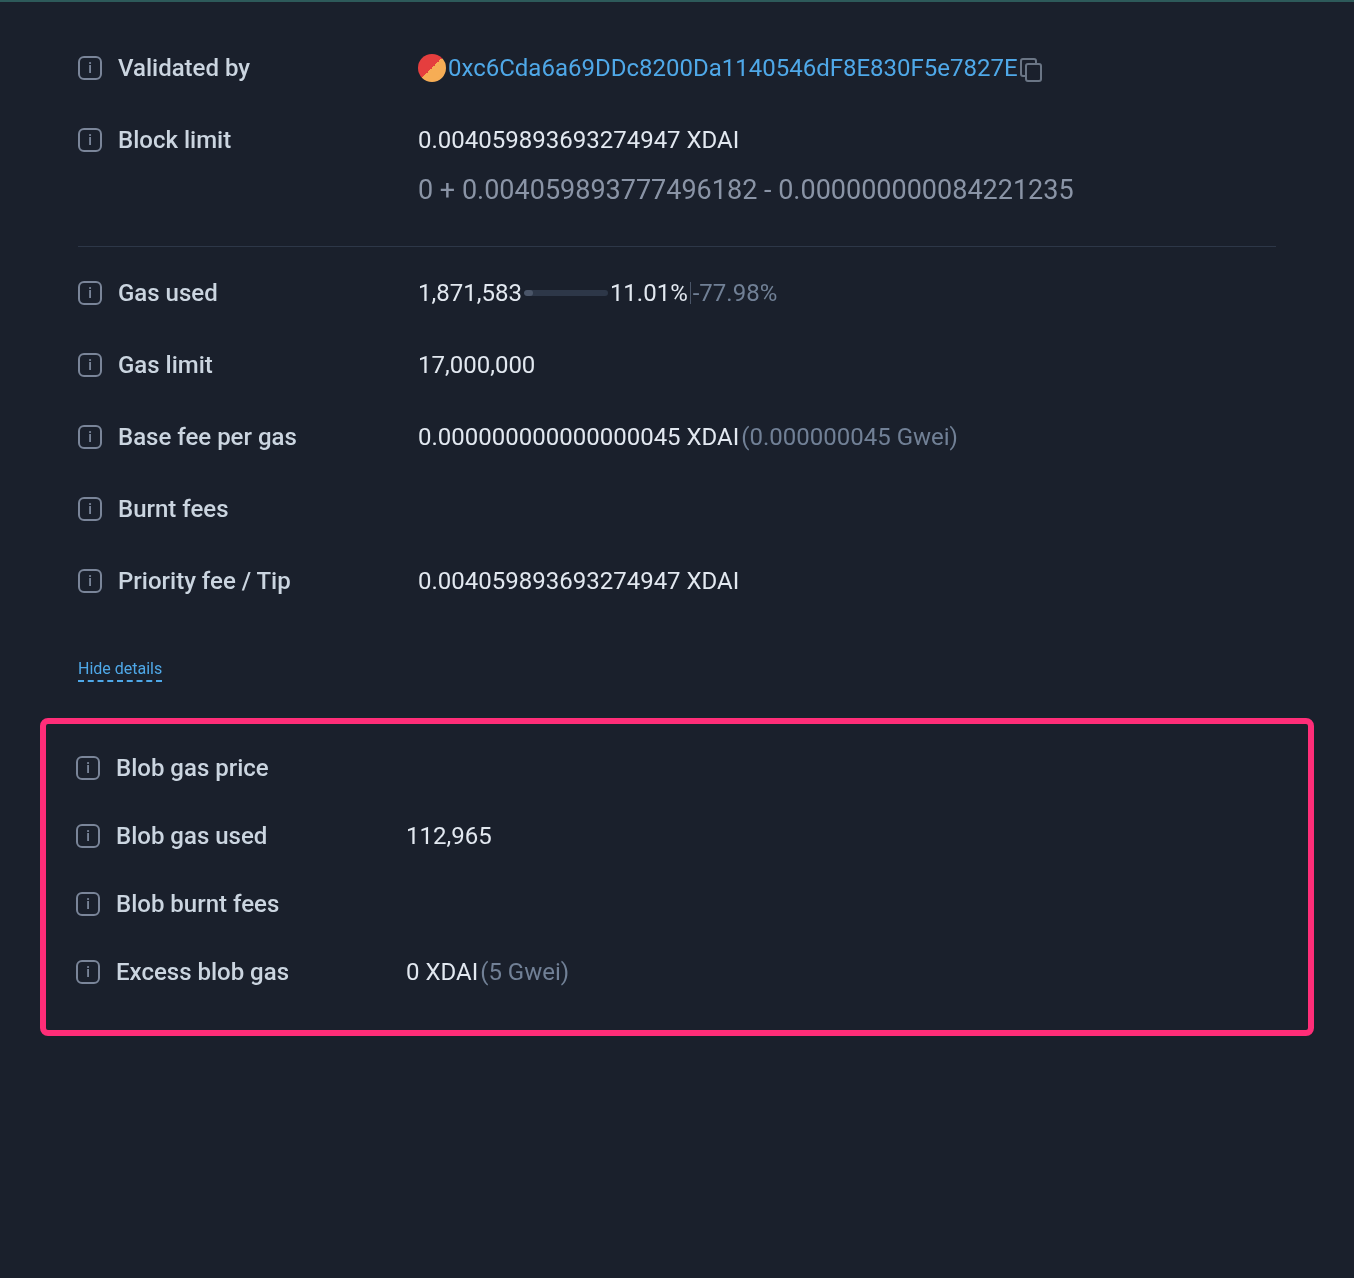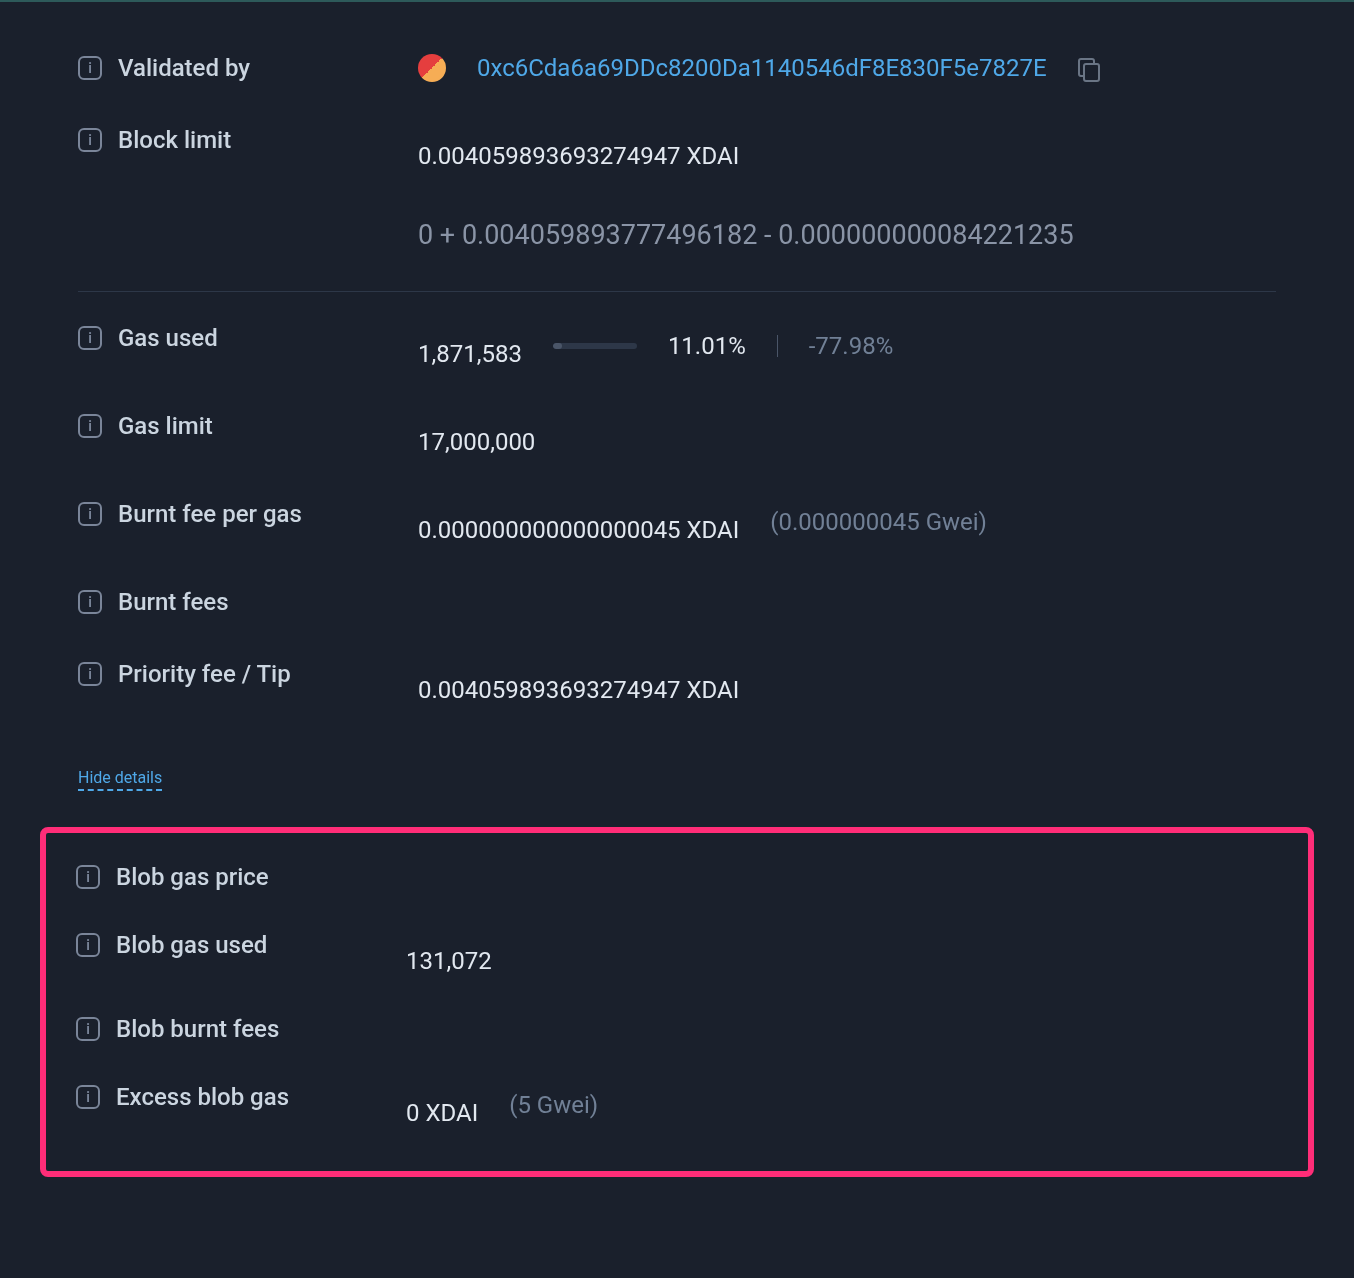--- a/index.html
+++ b/index.html
@@ -22,21 +22,21 @@
   .label-col {
     display: flex;
     align-items: center;
     gap: 16px;
     width: 340px;
     flex-shrink: 0;
   }
   .value-col {
     display: flex;
     align-items: center;
-    gap: 31px;
+    gap: 2px;
     flex-wrap: wrap;
   }
   .info-icon {
     width: 24px;
     height: 24px;
     border: 2px solid #7a8599;
     border-radius: 6px;
     display: inline-flex;
     align-items: center;
     justify-content: center;
@@ -71,21 +71,21 @@
   .copy-icon::before, .copy-icon::after {
     content: "";
     position: absolute;
     border: 2px solid #a0aec0;
     border-radius: 3px;
     width: 13px;
     height: 15px;
   }
   .copy-icon::before { top: 0; left: 0; }
   .copy-icon::after { top: 5px; left: 5px; background: #1a202c; }
-  .value-text { color: #e2e8f0; margin-top: 16px; }
+  .value-text { color: #e2e8f0; }
   .muted { color: #718096; }
   .secondary-line {
     color: #8a94a6;
     margin-top: 18px;
     font-size: 27px;
   }
   .divider {
     border: none;
     border-top: 1px solid #2d3748;
     margin: 18px 0 10px 0;
@@ -192,21 +192,21 @@
     </div>
     <div class="value-col">
       <span class="value-text">17,000,000</span>
     </div>
   </div>
 
   
   <div class="row">
     <div class="label-col">
       <span class="info-icon">i</span>
-      <span class="label-text">Burnt fee per gas</span>
+      <span class="label-text">Base fee per gas</span>
     </div>
     <div class="value-col">
       <span class="value-text">0.000000000000000045 XDAI</span>
       <span class="muted">(0.000000045 Gwei)</span>
     </div>
   </div>
 
   
   <div class="row">
     <div class="label-col">
@@ -238,21 +238,21 @@
       <span class="label-text">Blob gas price</span>
     </div>
   </div>
 
   <div class="row">
     <div class="label-col">
       <span class="info-icon">i</span>
       <span class="label-text">Blob gas used</span>
     </div>
     <div class="value-col">
-      <span class="value-text">131,072</span>
+      <span class="value-text">112,965</span>
     </div>
   </div>
 
   <div class="row">
     <div class="label-col">
       <span class="info-icon">i</span>
       <span class="label-text">Blob burnt fees</span>
     </div>
   </div>
 

